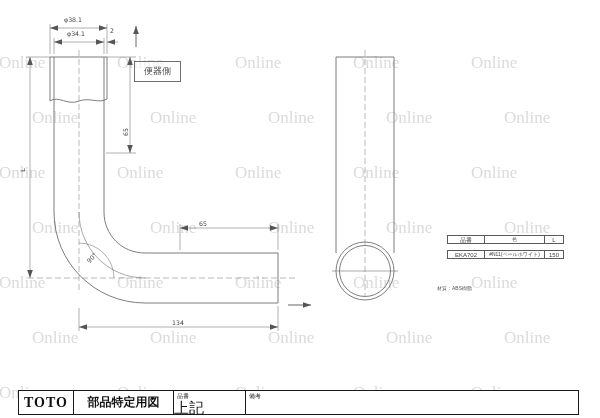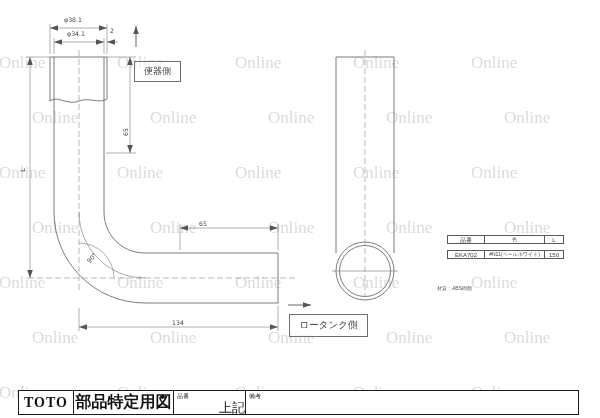--- a/index.html
+++ b/index.html
@@ -22,24 +22,24 @@
   .c-no{width:36px;} .c-color{width:60px;font-size:5px;} .c-len{width:19px;}
   #specnote{position:absolute;left:437px;top:285px;font-size:5px;color:#555;z-index:2;}
   
   #tblock{position:absolute;left:18px;top:390px;width:559px;height:23px;z-index:3;
           border:1px solid #1a1a1a;background:#fff;display:flex;box-sizing:content-box;color:#111;}
   .tb{position:relative;box-sizing:border-box;height:100%;}
   .tb + .tb{border-left:1px solid #1a1a1a;}
   .tb-logo{width:54px;display:flex;align-items:center;justify-content:center;
            font-family:"Liberation Serif",serif;font-weight:bold;font-size:14px;letter-spacing:1px;}
   .tb-doc{width:100px;display:flex;align-items:center;justify-content:center;
-          font-size:16px;font-weight:600;}
+          font-size:12px;font-weight:600;}
   .tb-part{width:72px;} .tb-name{width:183px;} .tb-remarks{flex:1;}
   .tb-label{position:absolute;top:1px;left:3px;font-size:6px;color:#222;}
-  .tb-val-center{padding-top:8px;text-align:right;font-size:13px;}
+  .tb-val-center{padding-top:8px;text-align:left;font-size:15px;}
   .tb-val-left{padding-top:7px;padding-left:10px;font-size:10px;white-space:nowrap;}
 </style>
 </head>
 <body>
 
 <div id="stage">
 
   <div id="wmlayer">
       <span class="wm" style="left: -1px; top: 53px;">Online</span>
       <span class="wm" style="left: 117px; top: 53px;">Online</span>
@@ -162,23 +162,20 @@
       <circle cx="365" cy="271" r="29"></circle>
       <circle cx="365" cy="271" r="25.5"></circle>
       <line x1="332" y1="271" x2="398" y2="271" stroke-width="0.6"></line>
     </g>
     <line x1="365" y1="50" x2="365" y2="296" stroke="#8a8a8a" stroke-width="0.6" stroke-dasharray="6,3"></line>
   </svg>
 
   <div id="benki" class="boxlabel">
     <span>便器側</span>
   </div>
-  <div id="tank" class="boxlabel">
-    <span>ロータンク側</span>
-  </div>
 
   <div id="spec">
     <div class="trow">
       <div class="tcell c-no">品番</div>
       <div class="tcell c-color">色</div>
       <div class="tcell c-len">L</div>
     </div>
     <div class="trow">
       <div class="tcell c-no">EKA702</div>
       <div class="tcell c-color">#N11(ペールホワイト)</div>

